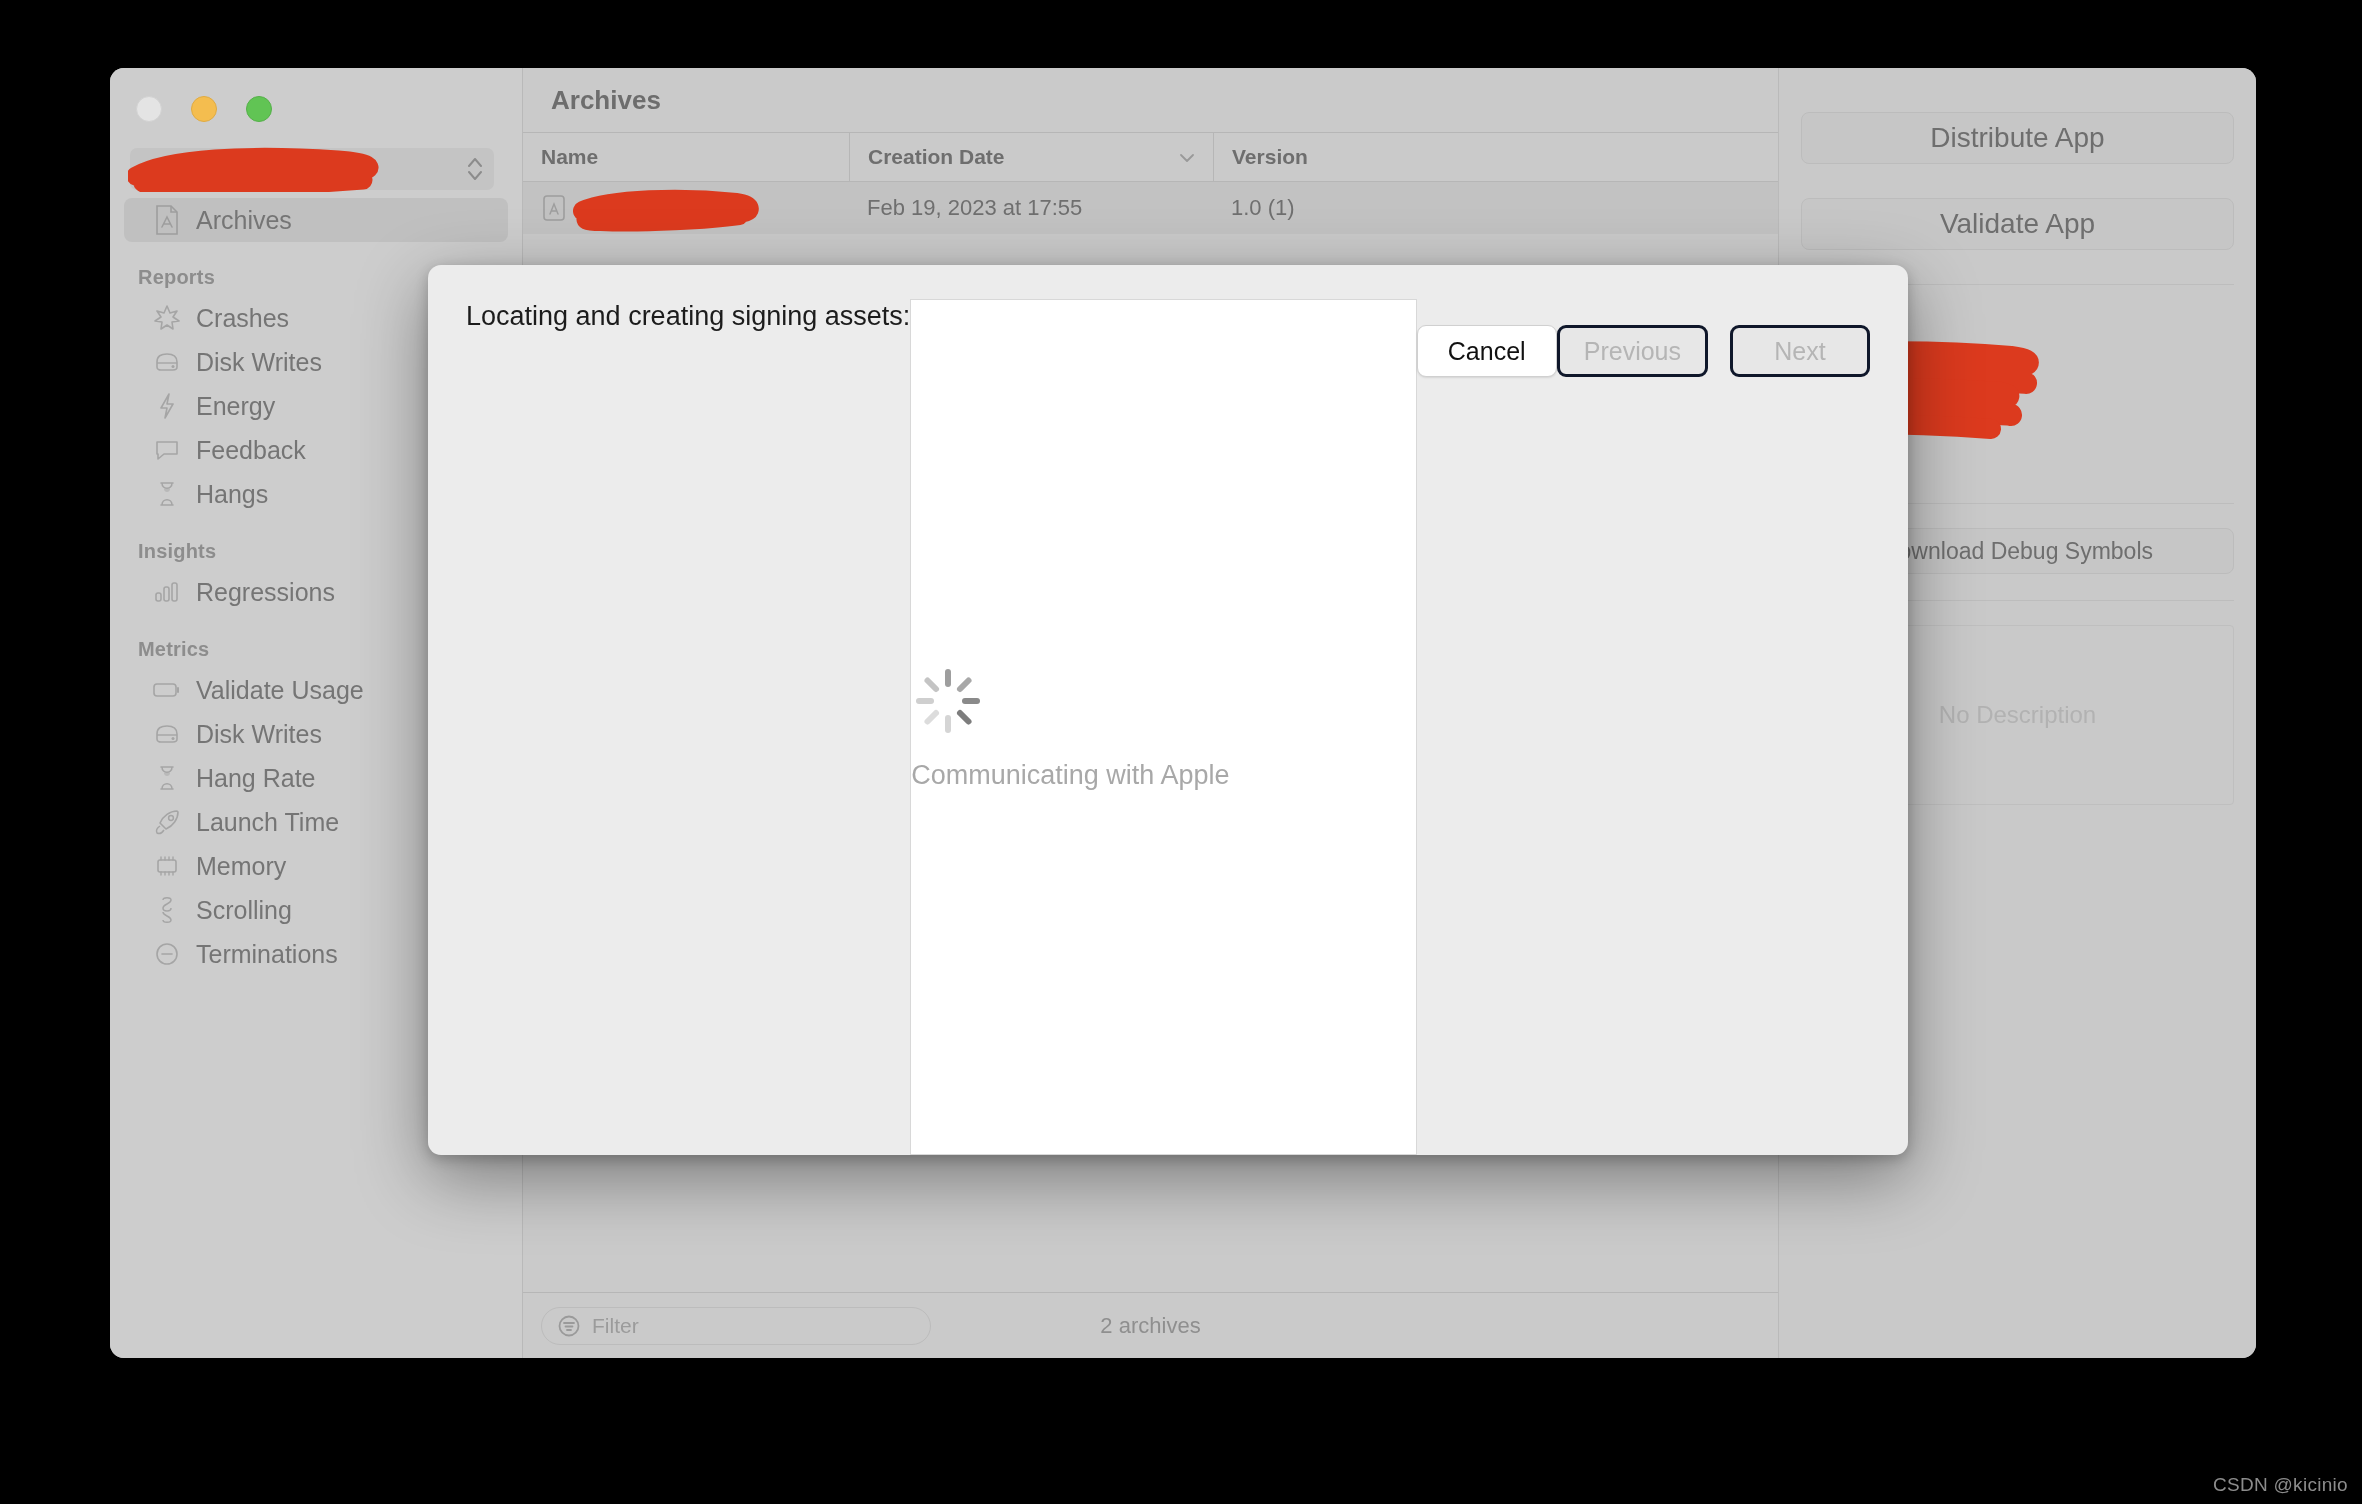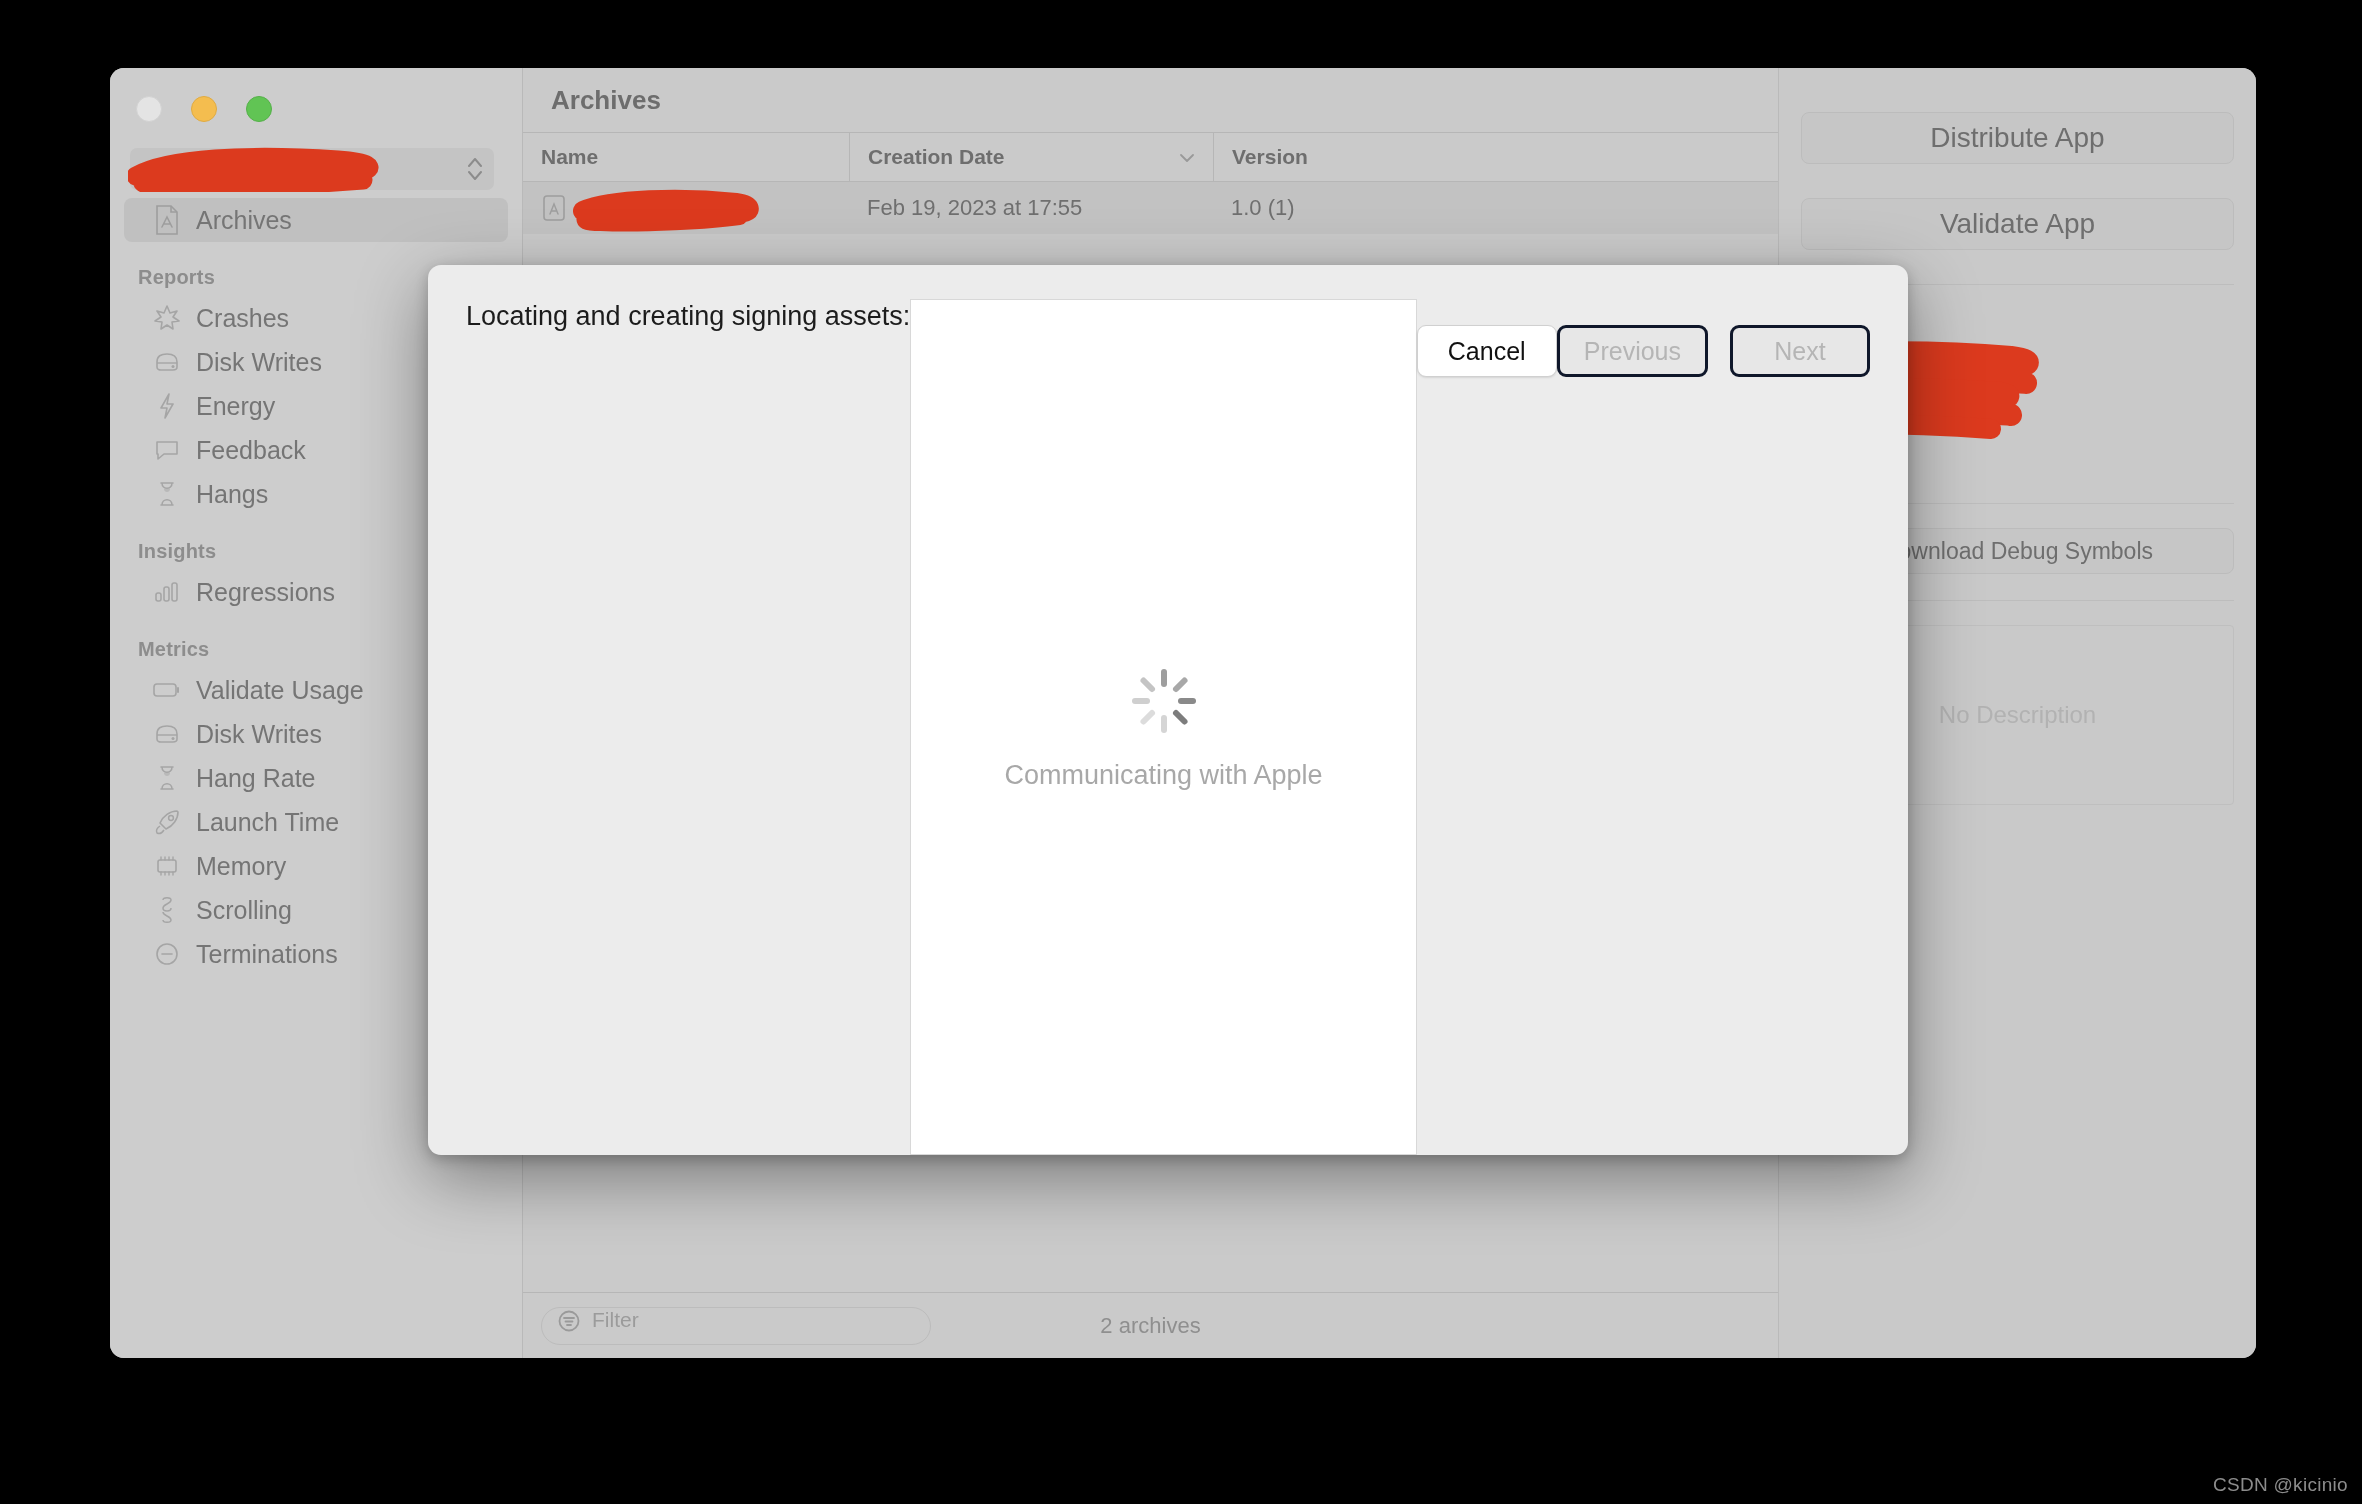--- a/index.html
+++ b/index.html
@@ -199,21 +199,21 @@
     align-items: center;
     padding: 0 18px;
     position: relative;
   }
   .filter-field {
     width: 390px;
     height: 38px;
     border: 1px solid #bcbcbc;
     border-radius: 19px;
     display: flex;
-    align-items: flex-start;
+    align-items: center;
     gap: 10px;
     padding: 0 14px;
     color: #9b9b9b;
     font-size: 21px;
     background: transparent;
   }
   .filter-field .fico { width: 26px; height: 26px; flex: 0 0 26px; opacity: 0.75; }
   .archives-count {
     position: absolute;
     left: 0; right: 0;
@@ -299,21 +299,20 @@
     font-size: 27px;
     line-height: 34px;
     margin-bottom: 22px;
   }
   .modal-body {
     flex: 1 1 auto;
     background: #ffffff;
     border: 1px solid #d8d8d8;
     display: flex;
     flex-direction: column;
-    align-items: center;
     justify-content: center;
   }
   .spinner { width: 74px; height: 74px; margin-bottom: 22px; }
   .spin-status {
     color: #a8a8a8;
     font-size: 27px;
   }
   .modal-footer {
     height: 104px;
     display: flex;

